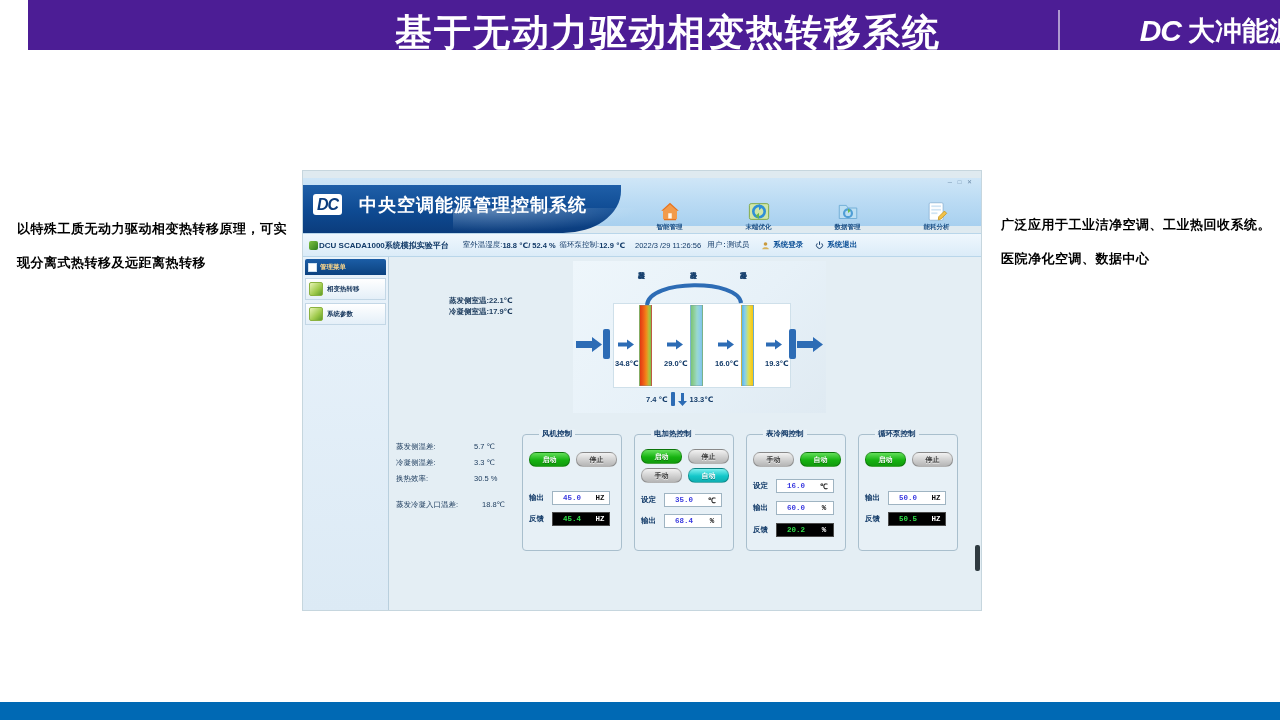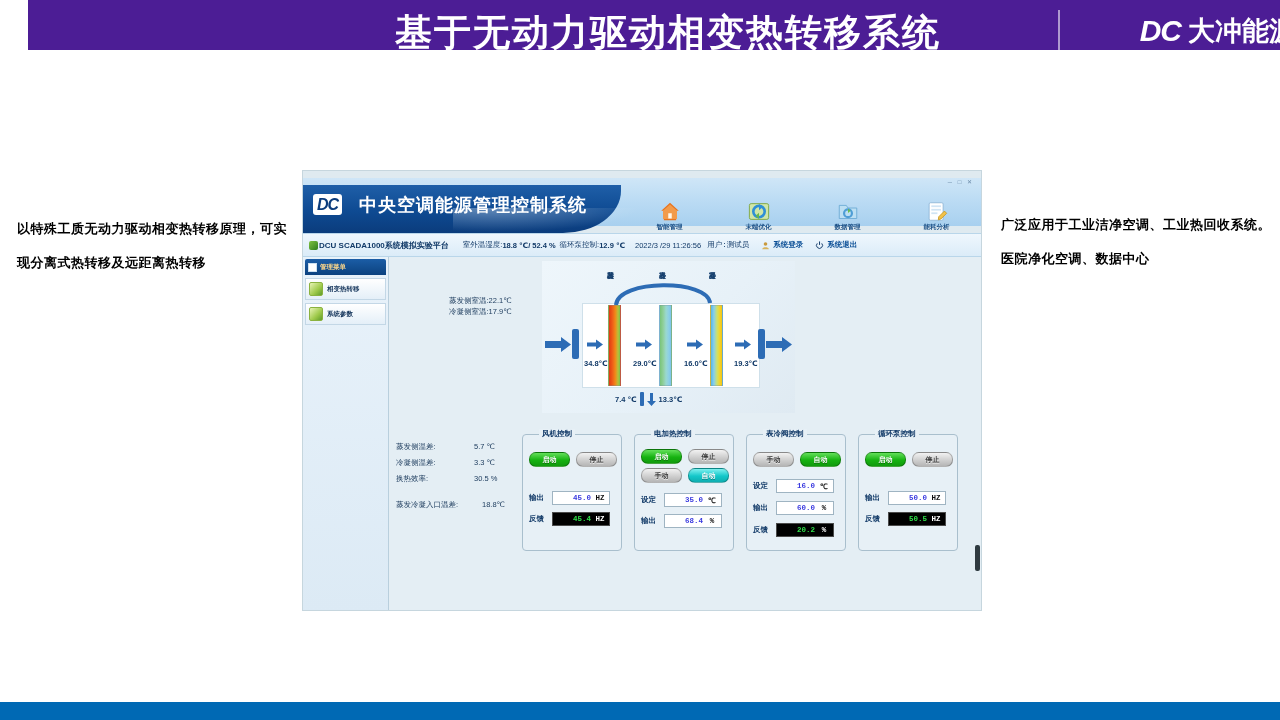--- a/index.html
+++ b/index.html
@@ -158,25 +158,25 @@
     font-size: 6.5px; color: #16365c; font-weight: bold; white-space: nowrap;
   }
   
   .canvas {
     position: absolute; left: 86px; top: 86px; width: 594px; height: 355px;
     background: #e4eef4;
   }
   
   .room-temps {
     position: absolute; left: 60px; top: 38px;
-    font-size: 7.5px; color: #1b3a5c; line-height: 11px; white-space: nowrap;
+    font-size: 7.5px; color: #1b3a5c; line-height: 11px; white-space: nowrap; font-weight: bold;
   }
   
   .schem {
-    position: absolute; left: 153px; top: 4px; width: 253px; height: 152px;
+    position: absolute; left: 184px; top: 4px; width: 253px; height: 152px;
     background: linear-gradient(135deg, #eef6fb 0%, #e7f1f8 55%, #dfeaf2 100%);
   }
   .duct {
     position: absolute; left: 40px; top: 42px; width: 178px; height: 85px;
     background: #ffffff; border: 1px solid #cfe0ea;
   }
   .coil {
     position: absolute; top: 44px; width: 13px; height: 81px;
     border: 1px solid rgba(120,140,160,.35);
   }
@@ -287,21 +287,21 @@
   .fld-lbl {
     font-size: 7.5px; font-weight: bold; color: #123a68; white-space: nowrap;
   }
   .fld {
     width: 58px; height: 14px; border: 1px solid #9fb4c2;
     background: #ffffff; display: flex; align-items: center;
     font-size: 7.5px; font-family: "Liberation Mono", monospace;
   }
   .fld.dark { background: #000000; border-color: #4a4a4a; }
   .fld .v {
-    flex: 1; text-align: right; color: #3a3adf; font-weight: bold;
+    flex: 1; text-align: center; color: #3a3adf; font-weight: bold;
   }
   .fld.dark .v { color: #2fe04a; }
   .fld .u {
     width: 18px; text-align: center; color: #111111; font-weight: bold;
   }
   .fld.dark .u { color: #ffffff; }
   
   .nub {
     position: absolute; right: 1px; top: 374px; width: 5px; height: 26px;
     background: #2f3a40; border-radius: 2px;

